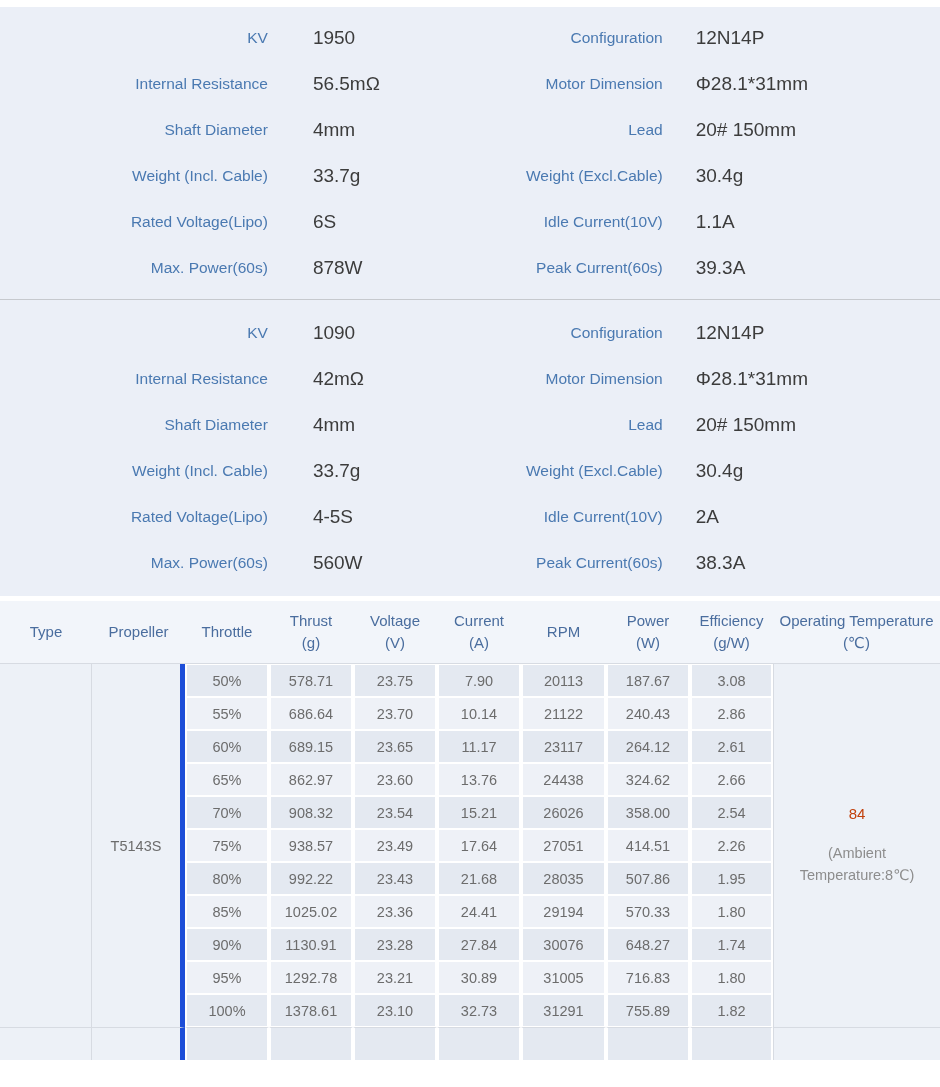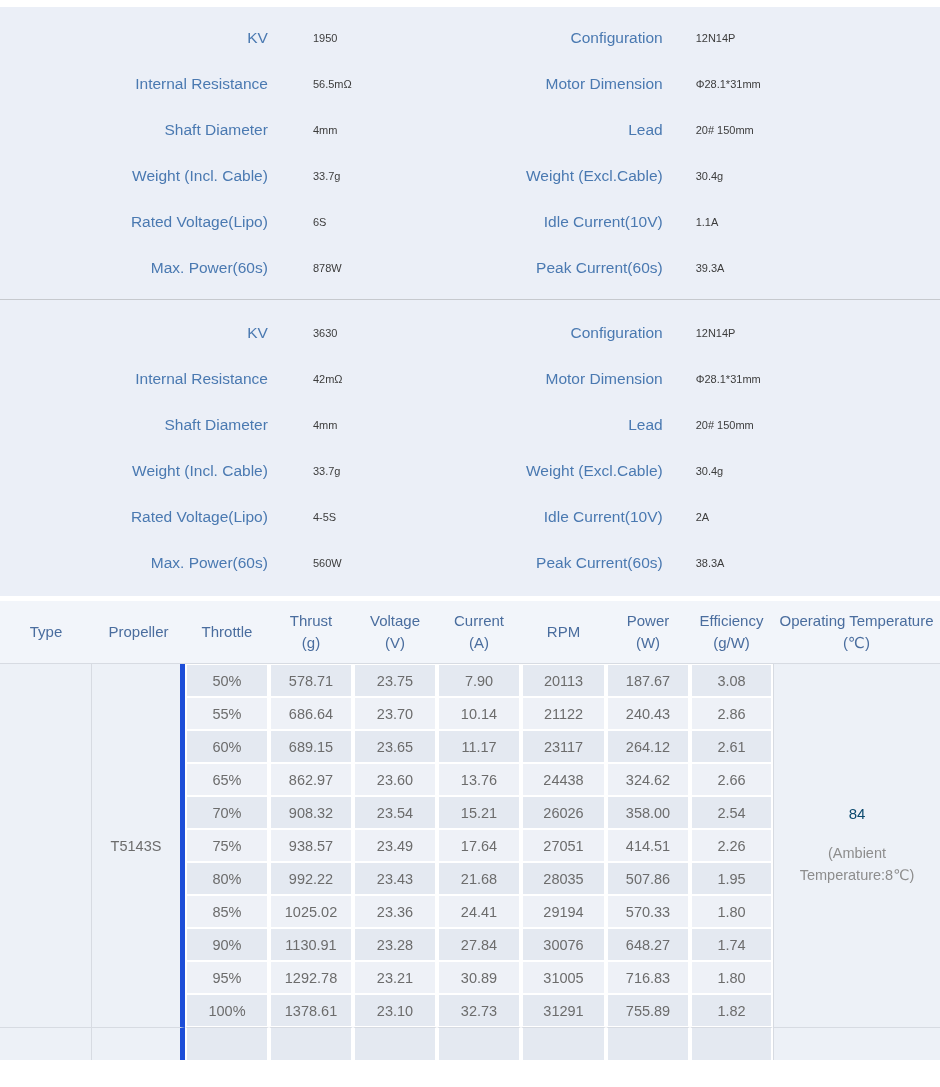--- a/index.html
+++ b/index.html
@@ -9,21 +9,21 @@
     font-family:"Liberation Sans","DejaVu Sans",sans-serif;
     position:relative;
   }
   
   .spec-block { background:#ebeff7; padding:8px 0; margin:0; }
   .spec-block.first { margin-top:7px; border-bottom:1px solid #c6c9ce; }
   .spec-block.second { padding:10px 0; margin-bottom:5px; }
   .spec-row { display:flex; height:46px; align-items:center; }
   .spec-half { width:50%; display:flex; align-items:center; }
   .spec-label { width:57%; flex-shrink:0; text-align:right; color:#4a79b1; font-size:15.5px; }
-  .spec-value { padding-left:45px; color:#3c3c3c; font-size:11px; }
+  .spec-value { padding-left:45px; color:#3c3c3c; font-size:19px; }
   .spec-half.right .spec-label { width:41%; }
   .spec-half.right .spec-value { padding-left:33px; }
   
   .report-bar {
     height:52px; background:#35689c; color:#ffffff;
     display:flex; align-items:center; justify-content:center;
     font-size:20px; letter-spacing:0.3px;
   }
   
   table.report { width:940px; table-layout:fixed; border-collapse:separate; border-spacing:0; }
@@ -34,21 +34,21 @@
   }
   th .th-l, th .th-u { display:block; }
   table.report tbody td {
     height:33px; font-size:14.5px; color:#6c6c6c; text-align:center; vertical-align:middle;
   }
   td.c { border:1px solid #ffffff; border-left-width:2px; border-right-width:2px; background:#eef1f7; }
   tbody tr:nth-child(odd) td.c { background:#e4e9f1; }
   td.type-col { background:#edf1f7; border-right:1px solid #d7dbe2; }
   td.prop-col { background:#edf1f7; border-right:5px solid #1d4ed8; }
   td.temp-col { background:#edf1f7; border-left:1px solid #d7dbe2; font-size:13.5px; }
-  .temp-val { color:#0c4a6e; font-size:15px; margin-bottom:12px; }
+  .temp-val { color:#c2410c; font-size:15px; margin-bottom:12px; }
   .temp-note { color:#8d8d8d; line-height:1.55; padding:0 18px;margin-top:20px; }
   tr.partial td { height:4px; }
   tr.partial td.c { border-top:1px solid #d7dbe2; border-bottom:none; background:#e4e9f1; }
   tr.partial td.type-col, tr.partial td.prop-col, tr.partial td.temp-col { border-top:1px solid #d7dbe2; }
 </style>
 </head>
 <body>
 
 <div class="page">
 
@@ -112,21 +112,21 @@
           <span class="spec-label">Peak Current(60s)</span>
           <span class="spec-value">39.3A</span>
         </div>
     </div>
   </section>
 
   <section class="spec-block second">
     <div class="spec-row">
       <div class="spec-half">
           <span class="spec-label">KV</span>
-          <span class="spec-value">3630</span>
+          <span class="spec-value">1090</span>
         </div>
       <div class="spec-half right">
           <span class="spec-label">Configuration</span>
           <span class="spec-value">12N14P</span>
         </div>
     </div>
     <div class="spec-row">
       <div class="spec-half">
           <span class="spec-label">Internal Resistance</span>
           <span class="spec-value">42mΩ</span>

